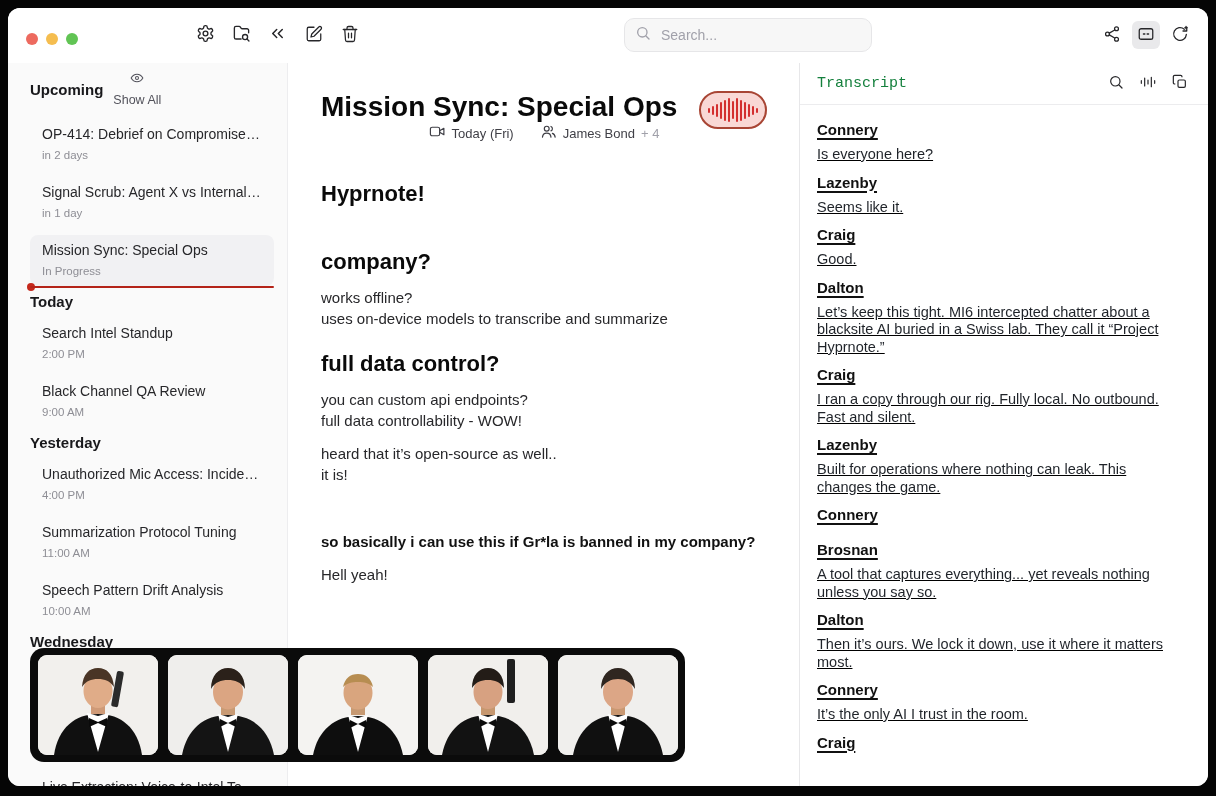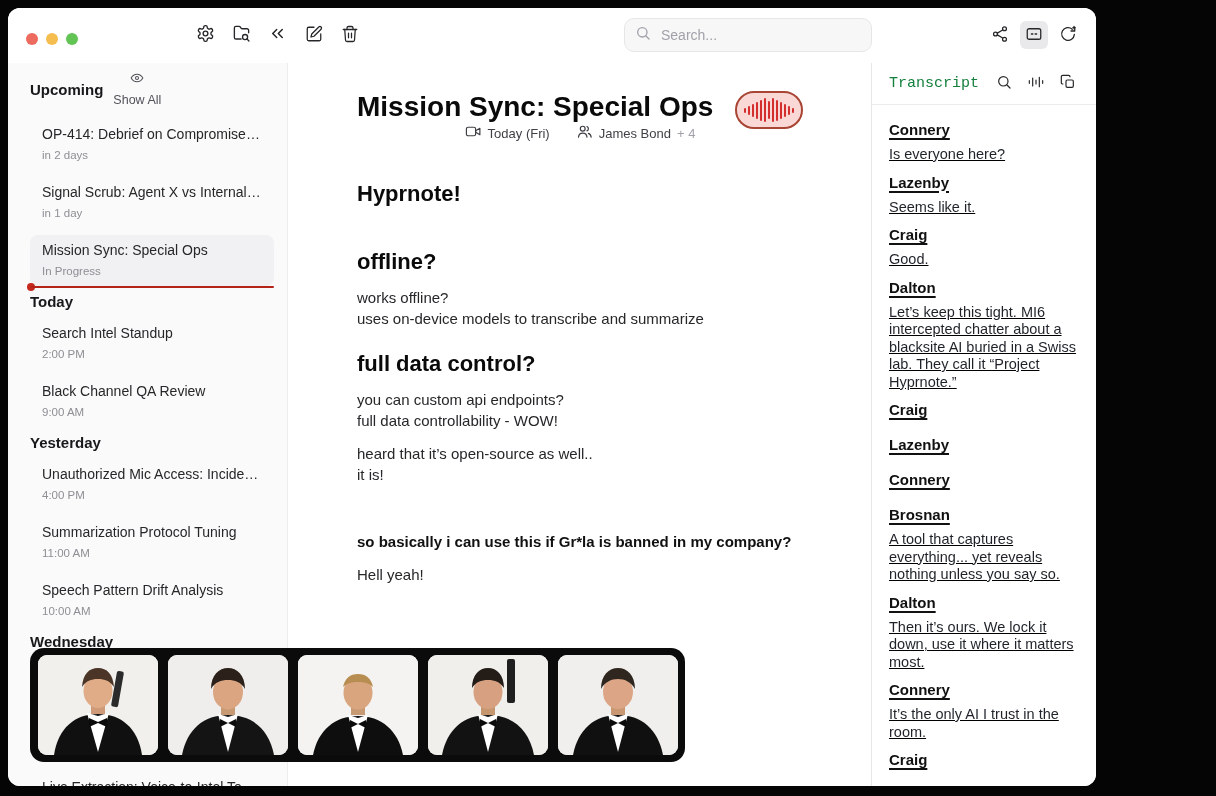--- a/index.html
+++ b/index.html
@@ -1,37 +1,37 @@
 <!DOCTYPE html>
 <html><head>
 <meta charset="utf-8">
 <style>
   html,body{margin:0;padding:0;width:1216px;height:796px;overflow:hidden;background:#050505;
     font-family:"Liberation Sans","DejaVu Sans",sans-serif;-webkit-font-smoothing:antialiased;}
-  .window{position:absolute;left:8px;top:8px;width:1088px;height:778px;background:#fff;
+  .window{position:absolute;left:8px;top:8px;width:1200px;height:778px;background:#fff;
     border-radius:12px;overflow:hidden;}
   
   .toolbar{position:relative;height:55px;background:#fff;}
   .traffic{position:absolute;left:18px;top:25px;display:flex;gap:8px;}
   .tl{width:12px;height:12px;border-radius:50%;}
   .tl.red{background:#ed6a5f;} .tl.yellow{background:#f5bd4f;} .tl.green{background:#61c454;}
   .icon-btn{width:28px;height:28px;display:flex;align-items:center;justify-content:center;
     color:#27272a;border-radius:6px;background:transparent;border:none;padding:0;cursor:default;}
   .icon-btn.active{background:#e9e9eb;}
   .tb-left{position:absolute;left:183px;top:13px;display:flex;gap:8px;}
   .tb-edit{position:absolute;left:292px;top:13px;display:flex;gap:8px;}
   .tb-right{position:absolute;right:14px;top:13px;display:flex;gap:6px;}
   .search{position:absolute;left:616px;top:10px;width:248px;height:34px;background:#f7f7f7;
     border:1px solid #e6e6e8;border-radius:10px;display:flex;align-items:center;padding:0 10px;box-sizing:border-box;}
   .search svg{color:#a1a1aa;flex:0 0 auto;}
   .search input{border:none;outline:none;background:transparent;margin-left:8px;font-size:14px;
     color:#27272a;width:100%;font-family:inherit;}
   .search input::placeholder{color:#a1a1aa;}
   
-  .content{position:absolute;top:55px;left:0;right:0;bottom:0;display:flex;gap:36px;}
+  .content{position:absolute;top:55px;left:0;right:0;bottom:0;display:flex;}
   .sidebar{width:280px;flex:0 0 280px;background:#fafafa;border-right:1px solid #ededef;
     overflow:hidden;box-sizing:border-box;}
   .main{width:511px;flex:0 0 511px;background:#fff;position:relative;overflow:hidden;box-sizing:border-box;}
   .transcript{flex:1;border-left:1px solid #e7e7e9;background:#fff;overflow:hidden;box-sizing:border-box;}
   
   .sb-head{display:flex;align-items:center;gap:10px;padding:8px 22px 2px;}
   .sb-head .hd{font-size:15px;font-weight:700;color:#18181b;}
   .show-all{display:flex;align-items:center;gap:5px;color:#52525b;font-size:12.5px;flex-direction:column;}
   .sb-label{font-size:15px;font-weight:700;color:#18181b;margin:6px 22px 8px;}
   .sb-item{margin:0 13px 7px 22px;padding:6px 12px 8px;border-radius:8px;position:relative;}
@@ -282,21 +282,21 @@
             <i style="height:21px"></i>
             <i style="height:17px"></i>
             <i style="height:13px"></i>
             <i style="height:9px"></i>
             <i style="height:5px"></i>
         </span>
       </div>
 
       <div class="note-body">
         <h2 class="h-hyp">Hyprnote!</h2>
-        <h2 class="h-off">offline?</h2>
+        <h2 class="h-off">company?</h2>
         <p class="gap-s">works offline?</p>
         <p>uses on-device models to transcribe and summarize</p>
         <h2 class="h-ctl">full data control?</h2>
         <p class="gap-s">you can custom api endpoints?</p>
         <p>full data controllability - WOW!</p>
         <p class="gap-s">heard that it’s open-source as well..</p>
         <p>it is!</p>
         <p class="q gap-l">so basically i can use this if Gr*la is banned in my company?</p>
         <p class="gap-s">Hell yeah!</p>
       </div>
@@ -344,23 +344,25 @@
         <div class="entry">
           <div class="speaker">Craig</div>
           <div class="utt">Good.</div>
         </div>
         <div class="entry">
           <div class="speaker">Dalton</div>
           <div class="utt">Let’s keep this tight. MI6 intercepted chatter about a blacksite AI buried in a Swiss lab. They call it “Project Hyprnote.”</div>
         </div>
         <div class="entry">
           <div class="speaker">Craig</div>
+          <div class="utt">I ran a copy through our rig. Fully local. No outbound. Fast and silent.</div>
         </div>
         <div class="entry">
           <div class="speaker">Lazenby</div>
+          <div class="utt">Built for operations where nothing can leak. This changes the game.</div>
         </div>
         <div class="entry">
           <div class="speaker">Connery</div>
         </div>
         <div class="entry">
           <div class="speaker">Brosnan</div>
           <div class="utt">A tool that captures everything... yet reveals nothing unless you say so.</div>
         </div>
         <div class="entry">
           <div class="speaker">Dalton</div>

